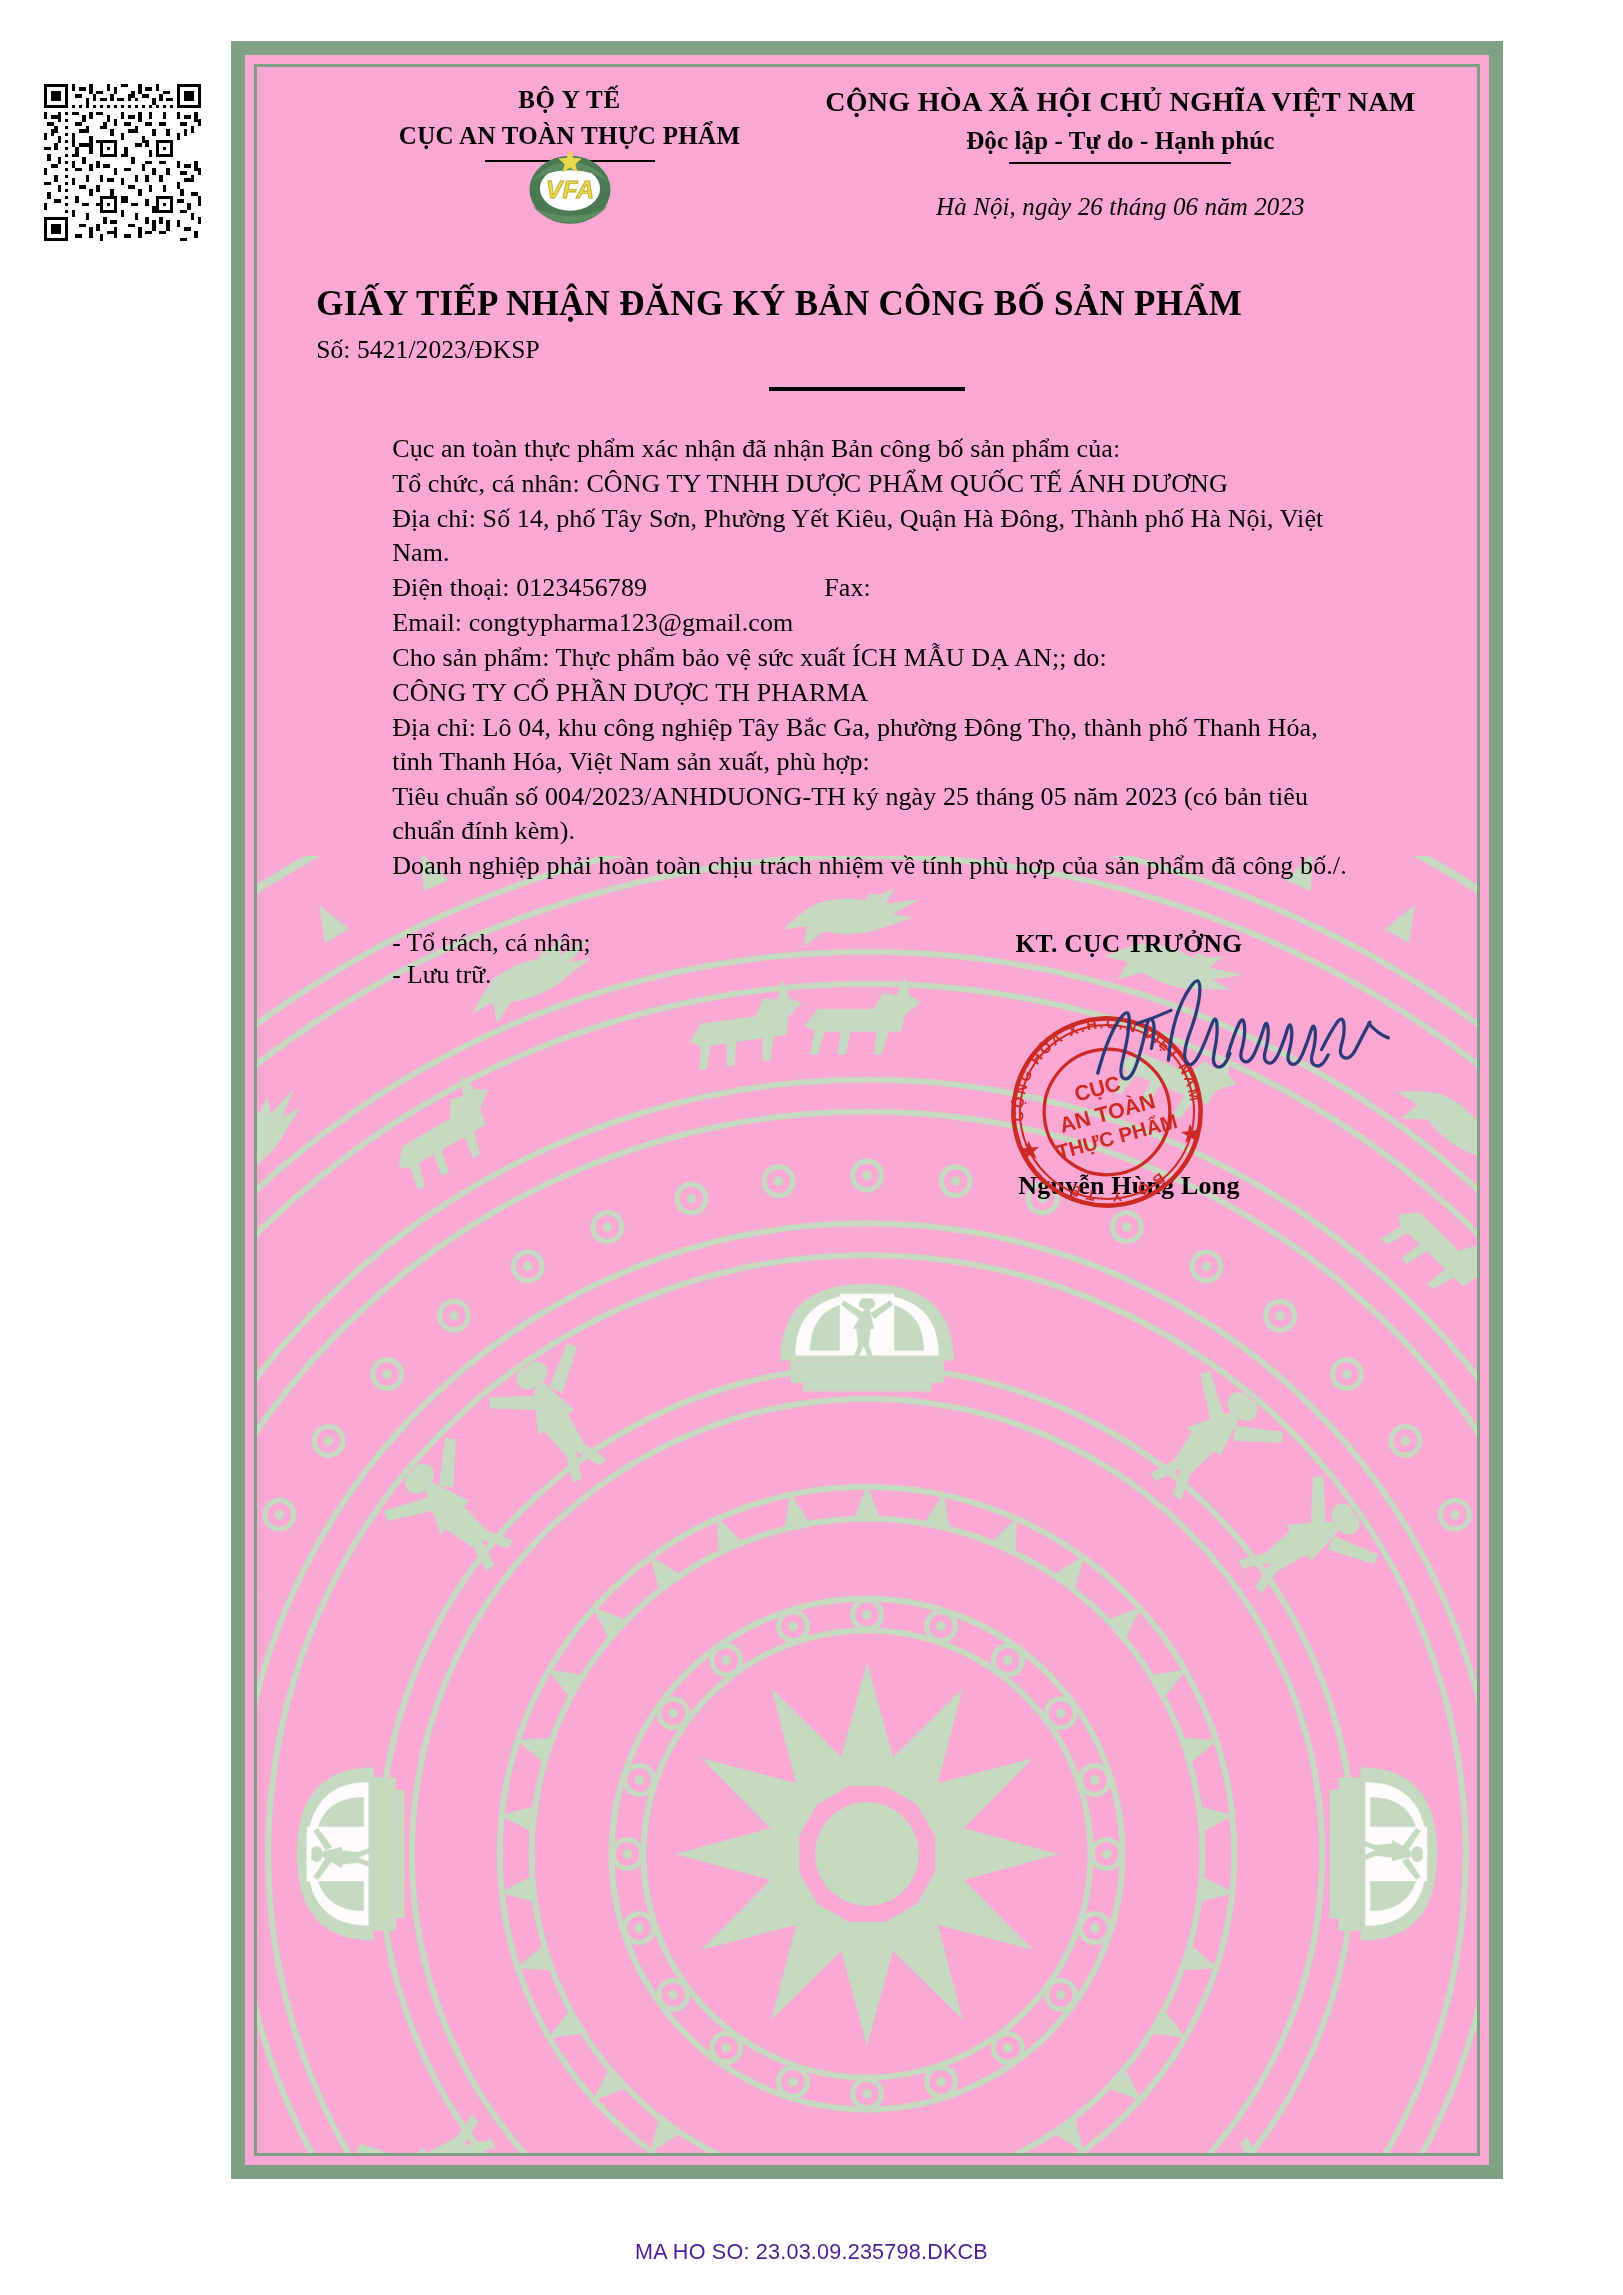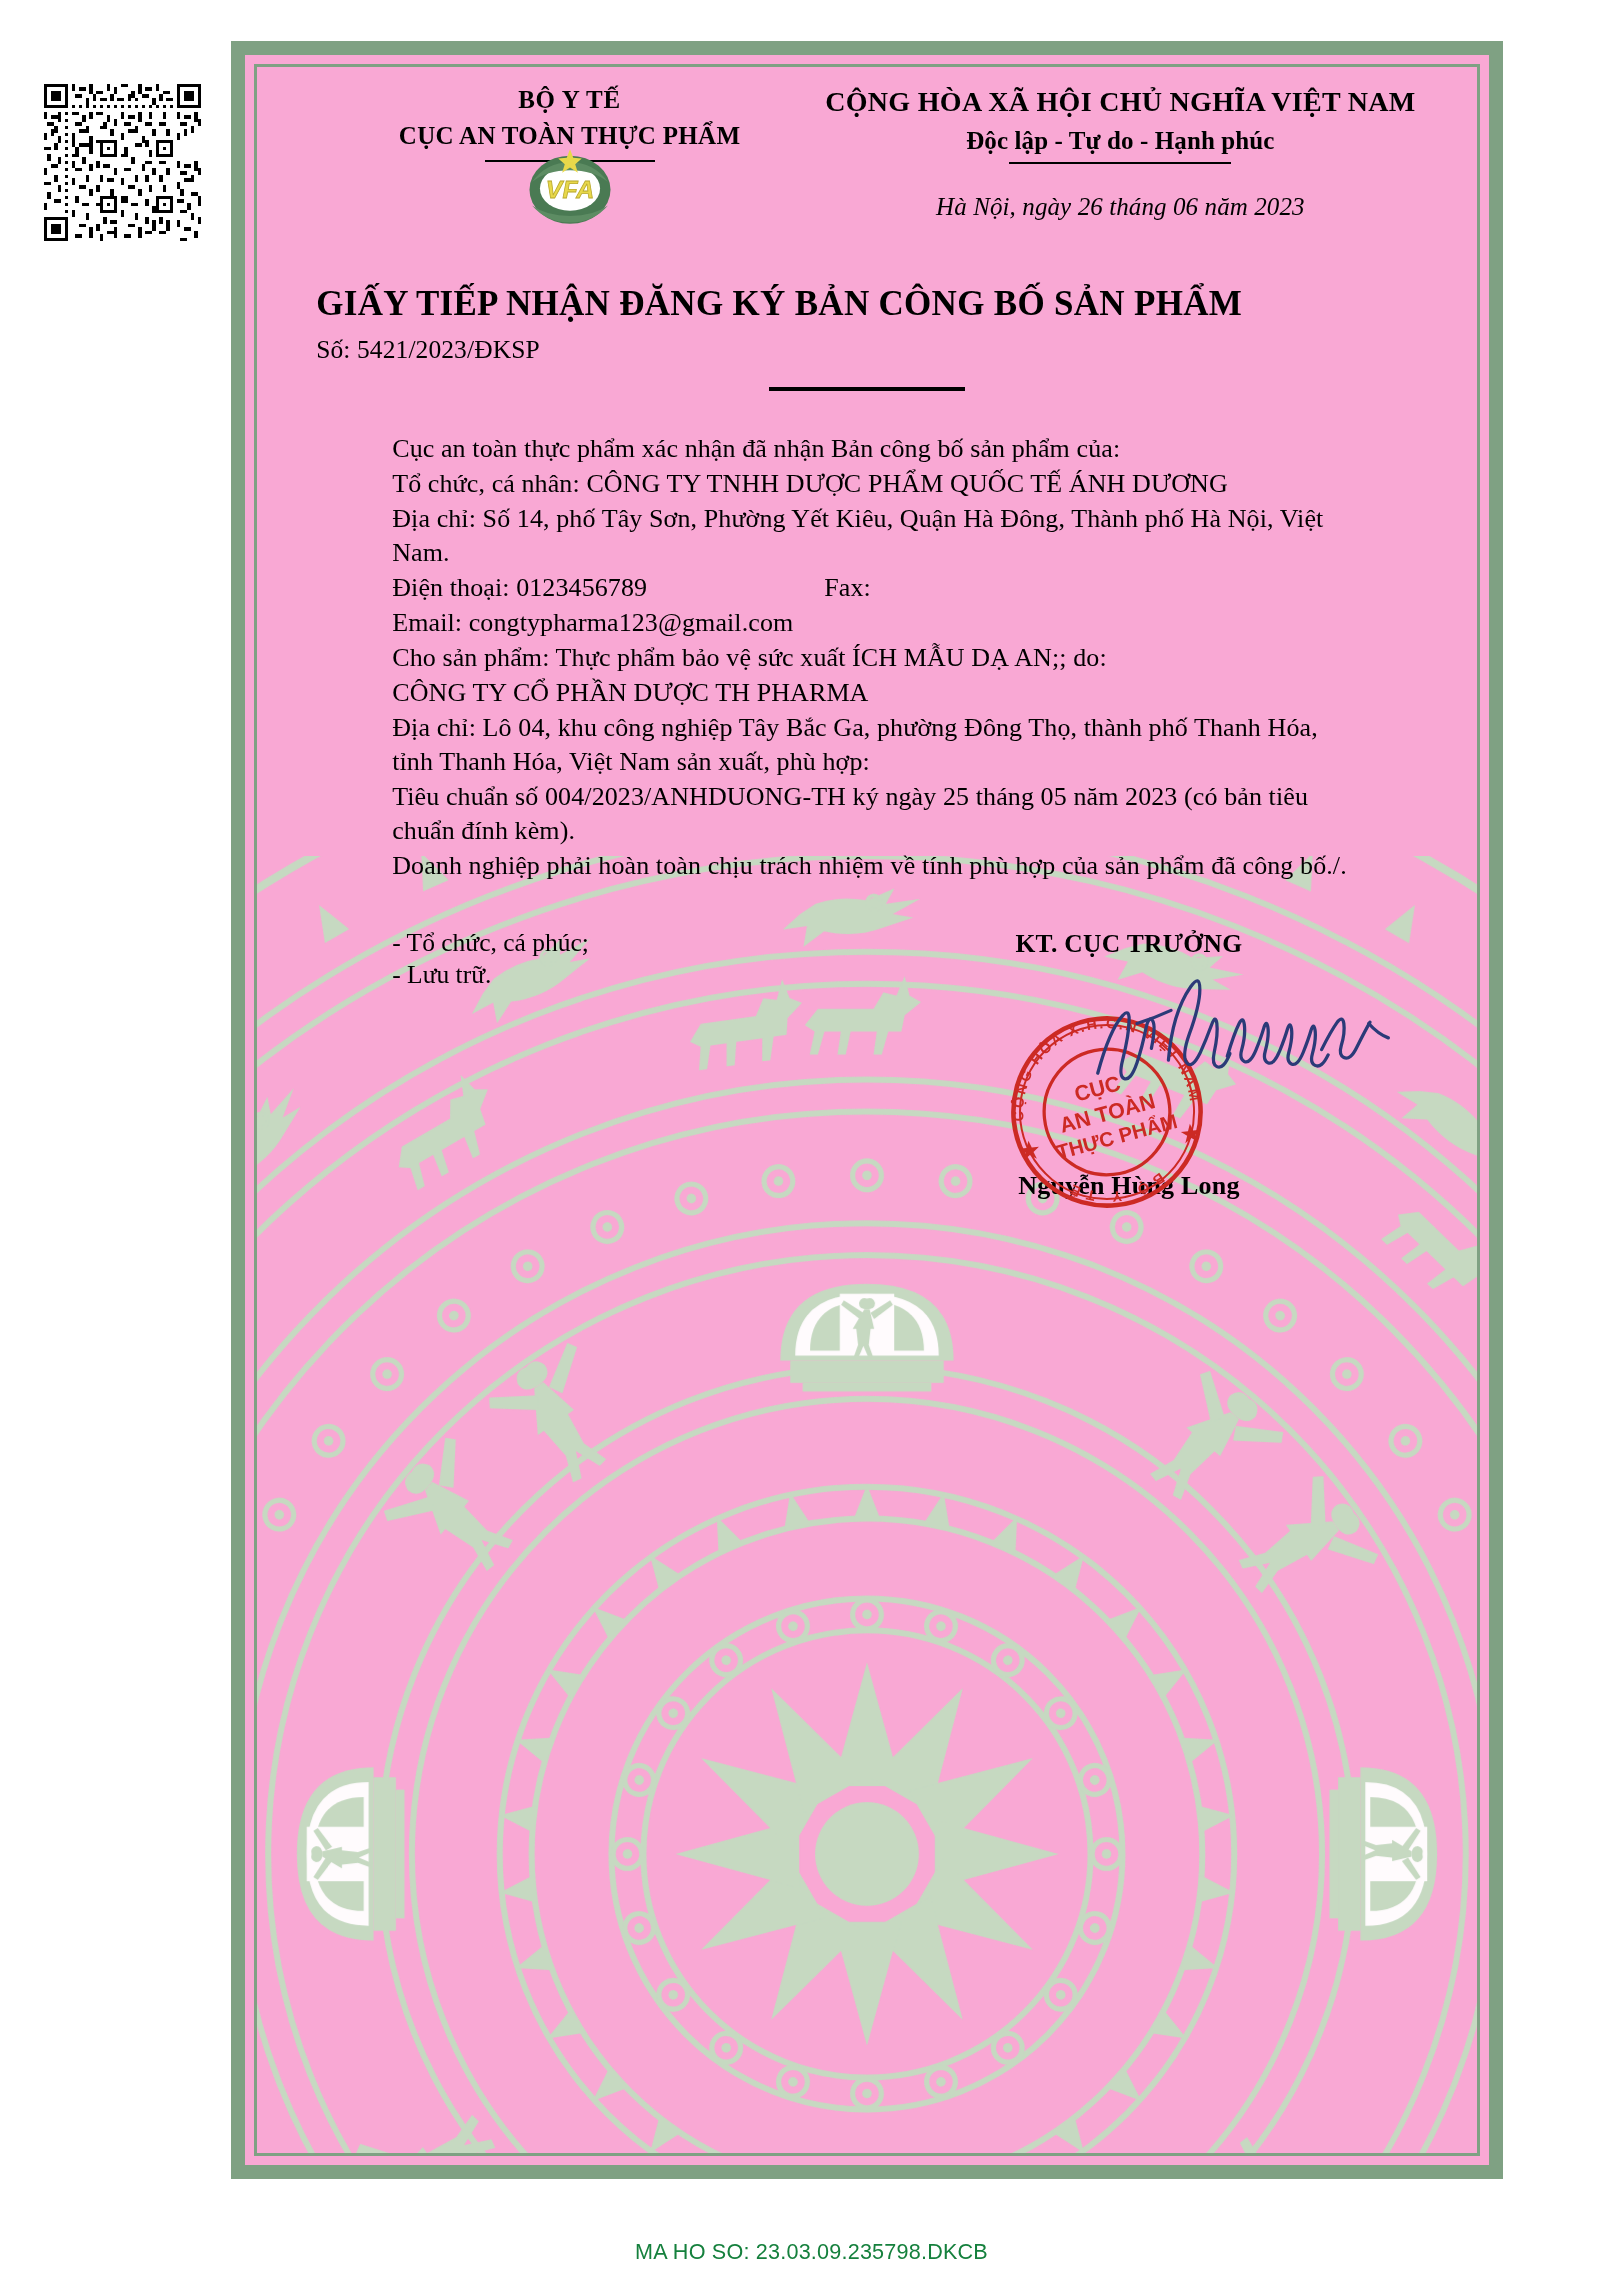--- a/index.html
+++ b/index.html
@@ -232,21 +232,21 @@
 
   
   #footer {
     position: absolute;
     left: 0; right: 0;
     top: 2239px;
     text-align: center;
     font-family: "Liberation Sans", "DejaVu Sans", sans-serif;
     font-size: 21.6px;
     letter-spacing: 0.2px;
-    color: #15803d;
+    color: #4c1d95;
   }
 </style>
 </head>
 <body>
 
 <div id="page">
 
   <div id="qr">
     <svg viewBox="0 0 45 45" shape-rendering="crispEdges" xmlns="http://www.w3.org/2000/svg">
       <rect width="45" height="45" fill="#fff"></rect>
@@ -2026,21 +2026,21 @@
           <div class="body-line">CÔNG TY CỔ PHẦN DƯỢC TH PHARMA</div>
           <div class="body-line tight">Địa chỉ: Lô 04, khu công nghiệp Tây Bắc Ga, phường Đông Thọ, thành phố Thanh Hóa,</div>
           <div class="body-line">tỉnh Thanh Hóa, Việt Nam sản xuất, phù hợp:</div>
           <div class="body-line tight">Tiêu chuẩn số 004/2023/ANHDUONG-TH ký ngày 25 tháng 05 năm 2023 (có bản tiêu</div>
           <div class="body-line">chuẩn đính kèm).</div>
           <div class="body-line">Doanh nghiệp phải hoàn toàn chịu trách nhiệm về tính phù hợp của sản phẩm đã công bố./.</div>
         </div>
 
         <div class="sign-area">
           <div class="sign-left">
-            <div class="recv-item">- Tổ chức, cá phúc;</div>
+            <div class="recv-item">- Tổ trách, cá nhân;</div>
             <div class="recv-item">- Lưu trữ.</div>
           </div>
           <div class="sign-right">
             <div class="sign-role">KT. CỤC TRƯỞNG</div>
 
             <div id="seal">
               <svg viewBox="0 0 330 330" xmlns="http://www.w3.org/2000/svg">
                 <defs>
                   <path id="sealTop" d="M 165 165 m -128 0 a 128 128 0 0 1 256 0" fill="none"></path>
                   <path id="sealBot" d="M 165 165 m 122 0 a 122 122 0 0 1 -244 0" fill="none"></path>

